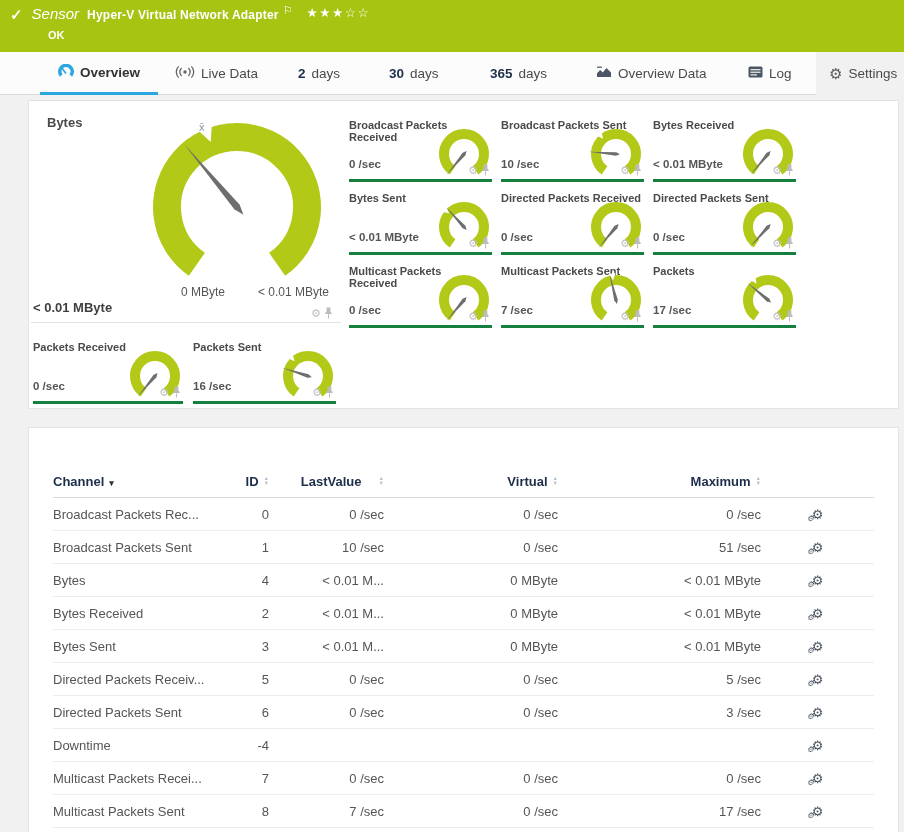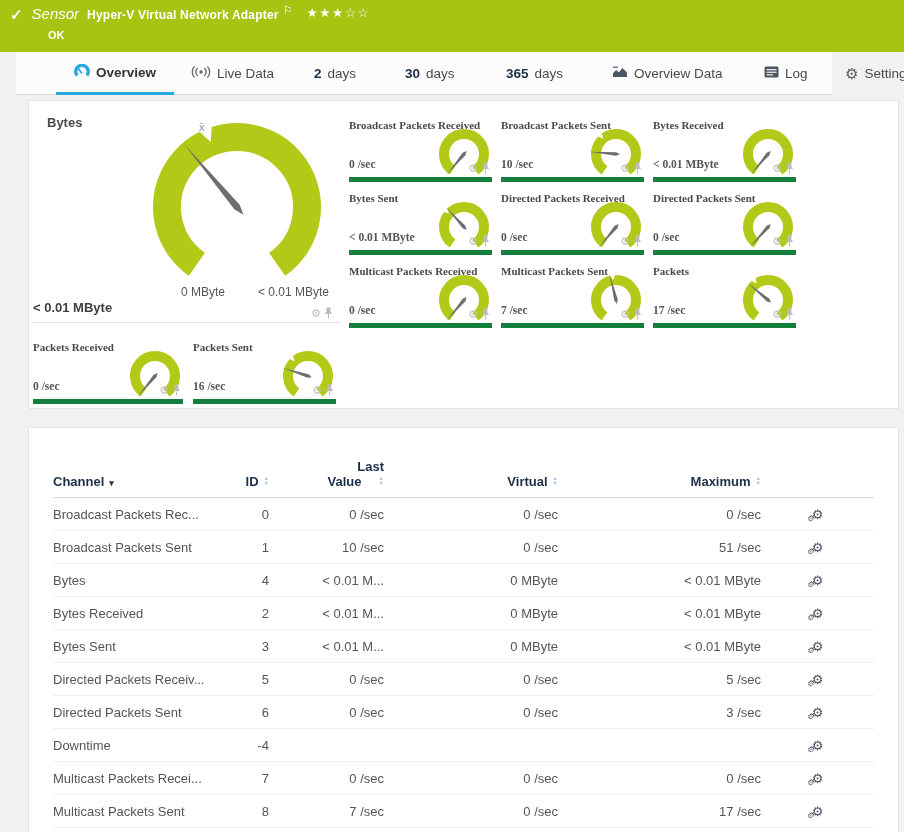--- a/index.html
+++ b/index.html
@@ -15,53 +15,53 @@
   
   .topbar{position:absolute;left:0;top:0;width:904px;height:52px;background:var(--green);color:#fff;}
   .topbar .line1{position:absolute;left:10px;top:5px;display:flex;align-items:baseline;}
   .check{font-size:15px;font-weight:bold;margin-right:9px;position:relative;top:1px;}
   .sensor-kind{font-style:italic;font-size:15px;margin-right:8px;}
   .sensor-title{font-weight:bold;font-size:12px;letter-spacing:.2px;}
   .flagsup{font-size:11px;vertical-align:super;margin-left:4px;position:relative;top:-5px;}
   .stars{font-size:12.5px;letter-spacing:1.5px;margin-left:14px;position:relative;top:-2px;}
   .status-ok{position:absolute;left:48px;top:29px;font-size:11px;font-weight:bold;}
   
-  .tabbar{position:absolute;left:0;top:52px;width:816px;height:43px;background:#fcfcfc;border-bottom:1px solid #d8d8d8;margin-left:16px;}
+  .tabbar{position:absolute;left:0;top:52px;width:816px;height:43px;background:#fcfcfc;border-bottom:1px solid #d8d8d8;}
   .tab{position:absolute;top:0;height:43px;display:flex;align-items:center;gap:6px;font-size:13.5px;color:#4a4a4a;cursor:pointer;white-space:nowrap;}
   .tab.active{border-bottom:3px solid var(--blue);padding:0 18px;color:#333;font-weight:bold;}
   .tab .num{font-weight:bold;color:var(--navy);}
   .tab .gearglyph{font-size:15px;color:#5a5a5a;line-height:1;}
   
   .panel{position:absolute;left:28px;width:871px;background:#fff;border:1px solid #e3e3e3;}
   #panel-gauges{top:100px;height:309px;}
   #panel-table{top:427px;height:406px;}
   
   .bigtitle{position:absolute;left:18px;top:14px;font-size:13px;font-weight:bold;color:#4a4a4a;}
   .biggauge{position:absolute;left:118px;top:14px;width:180px;height:172px;}
   .avglabel{position:absolute;left:170px;top:20px;font-size:11px;color:#8a93a6;}
   .scalerow{position:absolute;left:152px;top:184px;width:148px;display:flex;justify-content:space-between;font-size:12px;color:#555;}
   .bigvalue{position:absolute;left:4px;top:199px;font-size:13px;font-weight:bold;color:#3f3f3f;}
   .bigicons{position:absolute;left:282px;top:202px;}
   .bigsep{position:absolute;left:2px;top:221px;width:310px;height:1px;background:#e2e2e2;}
   
-  .gcell{position:absolute;width:143px;height:66px;border-bottom:5px solid #15803d;font-family:Liberation Serif, serif;}
+  .gcell{position:absolute;width:143px;height:66px;border-bottom:3px solid #15803d;}
   .gcell .gtitle{font-size:11px;font-weight:bold;color:#4a4a4a;line-height:12px;padding-top:3px;width:142px;}
   .gcell .gsvg{position:absolute;right:0;top:11px;width:56px;height:54px;}
   .gcell .gvalue{position:absolute;left:0;top:42px;font-size:11.5px;font-weight:bold;color:#555;}
   .gcell .cicons{position:absolute;right:2px;bottom:3px;}
   .cicons{display:inline-flex;align-items:flex-end;gap:3px;}
   .cicons .gearglyph{font-size:11px;color:#c0c0c0;line-height:1;cursor:pointer;}
   
   .t-inner{padding:0 24px;}
   .t-head{display:grid;grid-template-columns:160px 56px 115px 174px 203px 1fr;align-items:end;height:70px;border-bottom:1px solid #d9d9d9;padding-bottom:8px;color:var(--navy);font-size:13px;font-weight:bold;}
   .t-head .hc{display:flex;align-items:center;gap:5px;text-align:center;}
   .t-head .right{justify-content:flex-end;text-align:right;}
   .caret{font-size:9px;color:#333;position:relative;top:1px;}
   .sorticons{display:inline-flex;flex-direction:column;line-height:4.5px;font-size:5.5px;color:#b9c0c9;position:relative;top:-1px;}
-  .lv2{display:flex;flex-direction:column;align-items:flex-end;line-height:15px;}
+  .lv2{display:flex;flex-direction:row;align-items:flex-end;line-height:15px;}
   .lv2 .l2{display:flex;align-items:center;gap:17px;}
   .t-row{display:grid;grid-template-columns:160px 56px 115px 174px 203px 1fr;align-items:center;height:33px;border-bottom:1px solid #ededed;font-size:13px;color:#555;}
   .t-row .c-id,.t-row .c-last,.t-row .c-min,.t-row .c-max{text-align:right;}
   .t-row .c-gear{text-align:center;}
   .rowgears{position:relative;display:inline-block;font-size:13px;color:var(--icongray);cursor:pointer;line-height:1;}
   .rowgears .small2{position:absolute;font-size:8px;left:-5px;bottom:-2px;}
   .pinsvg{cursor:pointer;}
 </style>
 </head>
 <body>

